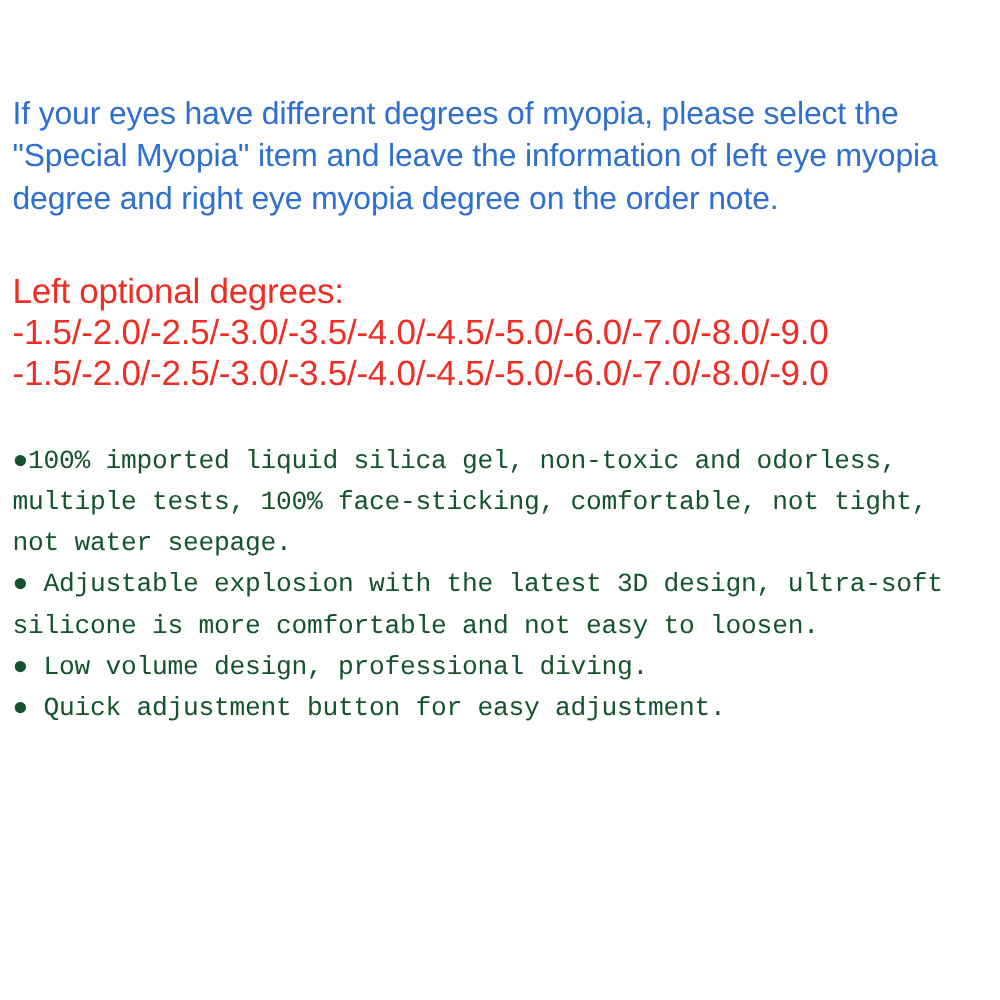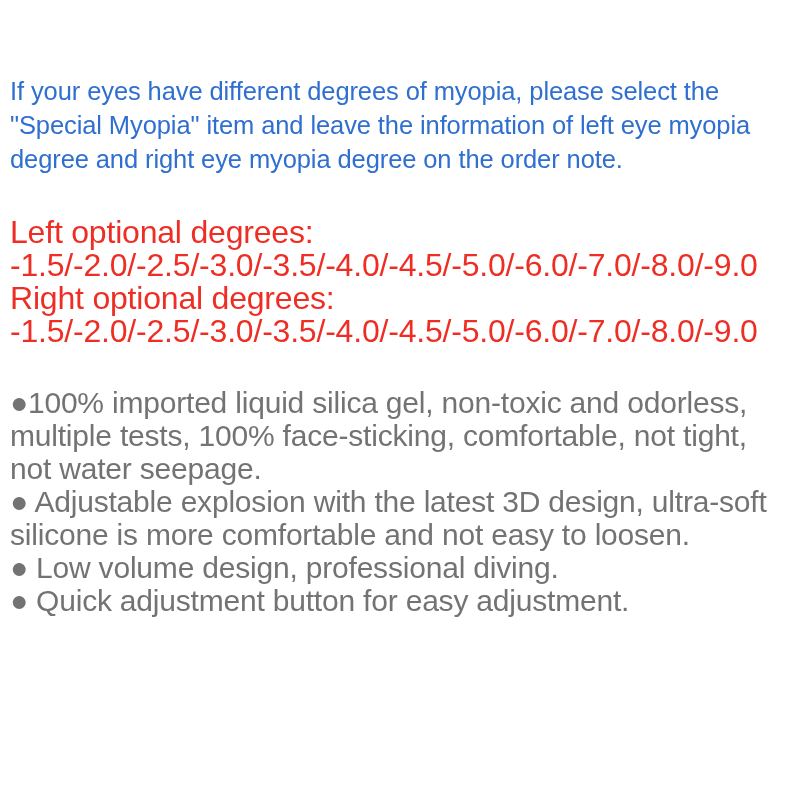--- a/index.html
+++ b/index.html
@@ -30,50 +30,50 @@
     letter-spacing: -0.1px;
   }
   .gap-lg {
     height: 40px;
   }
   .gap-md {
     height: 38px;
   }
   .degrees {
     color: #ee2e24;
-    font-size: 32px;
+    font-size: 28px;
     line-height: 33px;
     letter-spacing: -0.2px;
   }
   .features {
-    color: #737373;
-    font-size: 30px;
+    color: #14532d;
+    font-size: 21px;
     line-height: 33px;
     letter-spacing: -0.2px;
+    font-family: Liberation Mono, monospace;
   }
   .features p {
     margin: 0;
   }
   .degrees p {
     margin: 0;
   }
 </style>
 </head>
 <body>
 
 <div class="page">
 
   <div class="block intro">If your eyes have different degrees of myopia, please select the "Special Myopia" item and leave the information of left eye myopia degree and right eye myopia degree on the order note.</div>
 
   <div class="gap-lg"></div>
 
   <div class="block degrees">
     <p>Left optional degrees:</p>
     <p>-1.5/-2.0/-2.5/-3.0/-3.5/-4.0/-4.5/-5.0/-6.0/-7.0/-8.0/-9.0</p>
-    <p>Right optional degrees:</p>
     <p>-1.5/-2.0/-2.5/-3.0/-3.5/-4.0/-4.5/-5.0/-6.0/-7.0/-8.0/-9.0</p>
   </div>
 
   <div class="gap-md"></div>
 
   <div class="block features">
     <p>●100% imported liquid silica gel, non-toxic and odorless, multiple tests, 100% face-sticking, comfortable, not tight, not water seepage.</p>
     <p>● Adjustable explosion with the latest 3D design, ultra-soft silicone is more comfortable and not easy to loosen.</p>
     <p>● Low volume design, professional diving.</p>
     <p>● Quick adjustment button for easy adjustment.</p>

